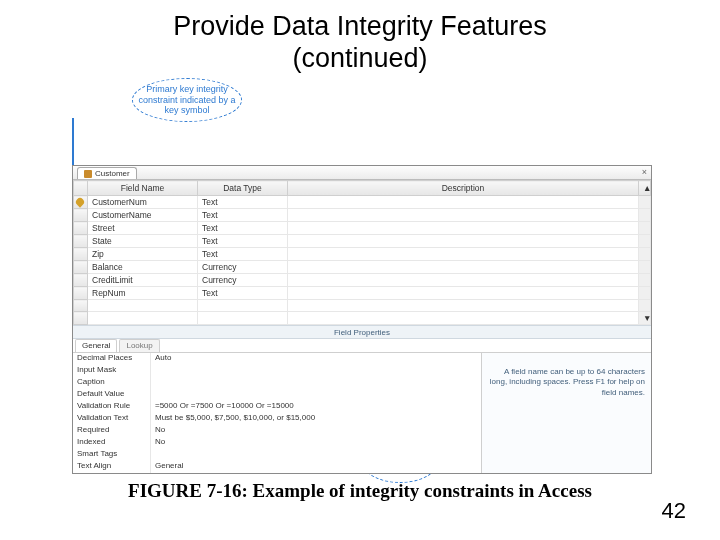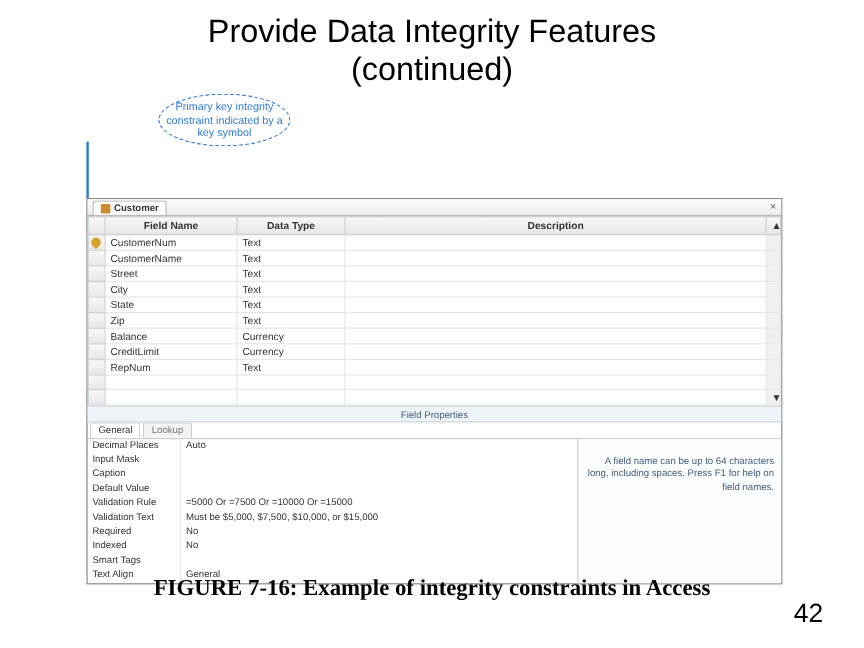--- a/index.html
+++ b/index.html
@@ -11,26 +11,26 @@
   .fig-wrap { position: absolute; left: 72px; top: 130px; width: 580px; height: 330px; padding-left: 36px; }
 
   .callout { position: absolute; border: 1.5px dashed #2e7ad1; border-radius: 50%; color: #2e7ad1; font-size: 9px; text-align: center; display: flex; align-items: center; justify-content: center; padding: 3px; line-height: 1.15; }
   .arrow { position: absolute; background: #2e7ad1; }
   .arrow::after { content: ""; position: absolute; width: 0; height: 0; }
   .arrow.h::after { right: -5px; top: -3px; border-top: 4px solid transparent; border-bottom: 4px solid transparent; border-left: 6px solid #2e7ad1; }
   .arrow.hl::after { left: -5px; top: -3px; border-top: 4px solid transparent; border-bottom: 4px solid transparent; border-right: 6px solid #2e7ad1; }
 
   .dbwin { position: absolute; left: 0; top: 35px; width: 580px; border: 1px solid #8a8a8a; background: #fff; font-family: "Segoe UI", Arial, sans-serif; font-size: 9px; color: #333; }
   .tabbar { height: 14px; background: linear-gradient(#fdfdfd,#ececec); border-bottom: 1px solid #bbb; position: relative; }
-  .tab { position: absolute; left: 4px; top: 1px; height: 12px; background: #fff; border: 1px solid #aaa; border-bottom: none; border-top-left-radius: 3px; border-top-right-radius: 3px; padding: 0 6px; font-size: 8px; display: flex; align-items: center; font-weight: bold; }
+  .tab { position: absolute; left: 4px; top: 1px; height: 12px; background: #fff; border: 1px solid #aaa; border-bottom: none; border-top-left-radius: 3px; border-top-right-radius: 3px; padding: 0 6px; font-size: 8px; display: flex; align-items: center; font-weight: normal; }
   .tab .icn { width: 8px; height: 8px; background: #c98b2c; margin-right: 3px; border-radius: 1px; }
   .closex { position: absolute; right: 4px; top: 1px; font-size: 9px; color: #666; }
 
   .grid { border-collapse: collapse; width: 100%; table-layout: fixed; }
-  .grid th { background: linear-gradient(#f7f7f7,#e6e6e6); border: 1px solid #cfcfcf; font-weight: 700; font-size: 8.5px; padding: 2px 4px; text-align: center; color: #333; }
+  .grid th { background: linear-gradient(#f7f7f7,#e6e6e6); border: 1px solid #cfcfcf; font-weight: 400; font-size: 8.5px; padding: 2px 4px; text-align: center; color: #333; }
   .grid td { border: 1px solid #e7e7e7; font-size: 8.5px; padding: 1px 4px; height: 12px; text-align: left; color: #333; white-space: nowrap; overflow: hidden; text-overflow: ellipsis; }
   .rowhdr { width: 14px; background: linear-gradient(#f7f7f7,#e6e6e6); border: 1px solid #cfcfcf !important; }
   .pk { position: relative; }
   .pk::before { content: ""; position: absolute; left: 2px; top: 2px; width: 8px; height: 8px; background: #d4a12a; border-radius: 50% 50% 50% 0; transform: rotate(-45deg); }
 
   .scrollcol { width: 12px; background: #f0f0f0; }
   .scrolltri { font-size: 7px; color: #888; text-align: center; }
 
   .propsbar { height: 14px; background: #eef3f7; border-top: 1px solid #cfd8e0; border-bottom: 1px solid #cfd8e0; font-size: 8px; color: #43607c; text-align: center; line-height: 14px; }
   .proptabs { height: 14px; border-bottom: 1px solid #cfcfcf; display: flex; font-size: 8px; }
@@ -129,27 +129,20 @@
             </tr>
             <tr>
               <td class="rowhdr"></td>
               <td>Street</td>
               <td>Text</td>
               <td></td>
               <td class="scrollcol"></td>
             </tr>
             <tr>
               <td class="rowhdr"></td>
-              <td>City</td>
-              <td>Text</td>
-              <td></td>
-              <td class="scrollcol"></td>
-            </tr>
-            <tr>
-              <td class="rowhdr"></td>
               <td>State</td>
               <td>Text</td>
               <td></td>
               <td class="scrollcol"></td>
             </tr>
             <tr>
               <td class="rowhdr"></td>
               <td>Zip</td>
               <td>Text</td>
               <td></td>

